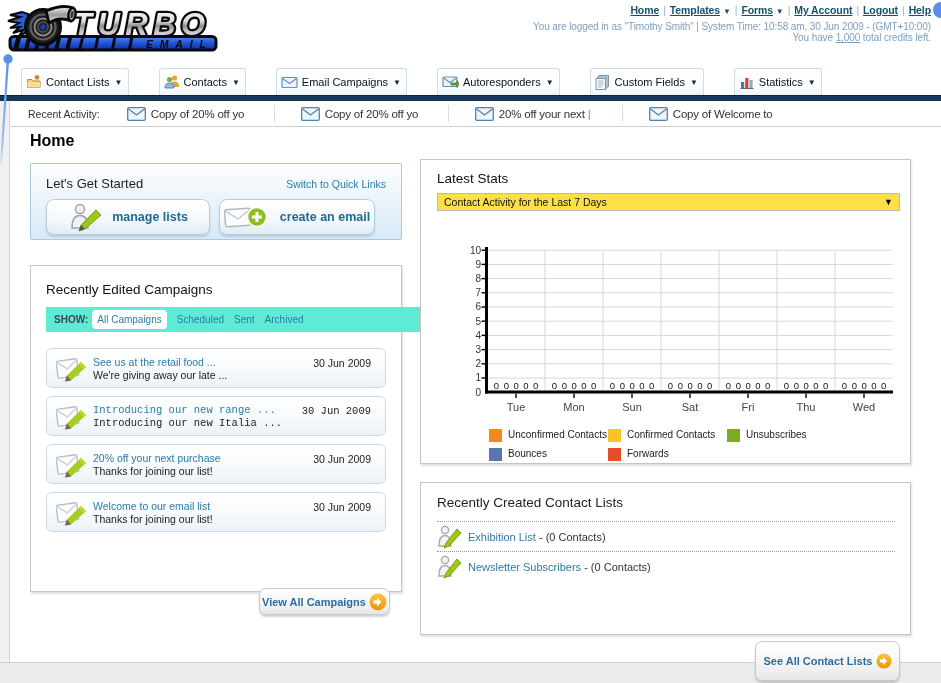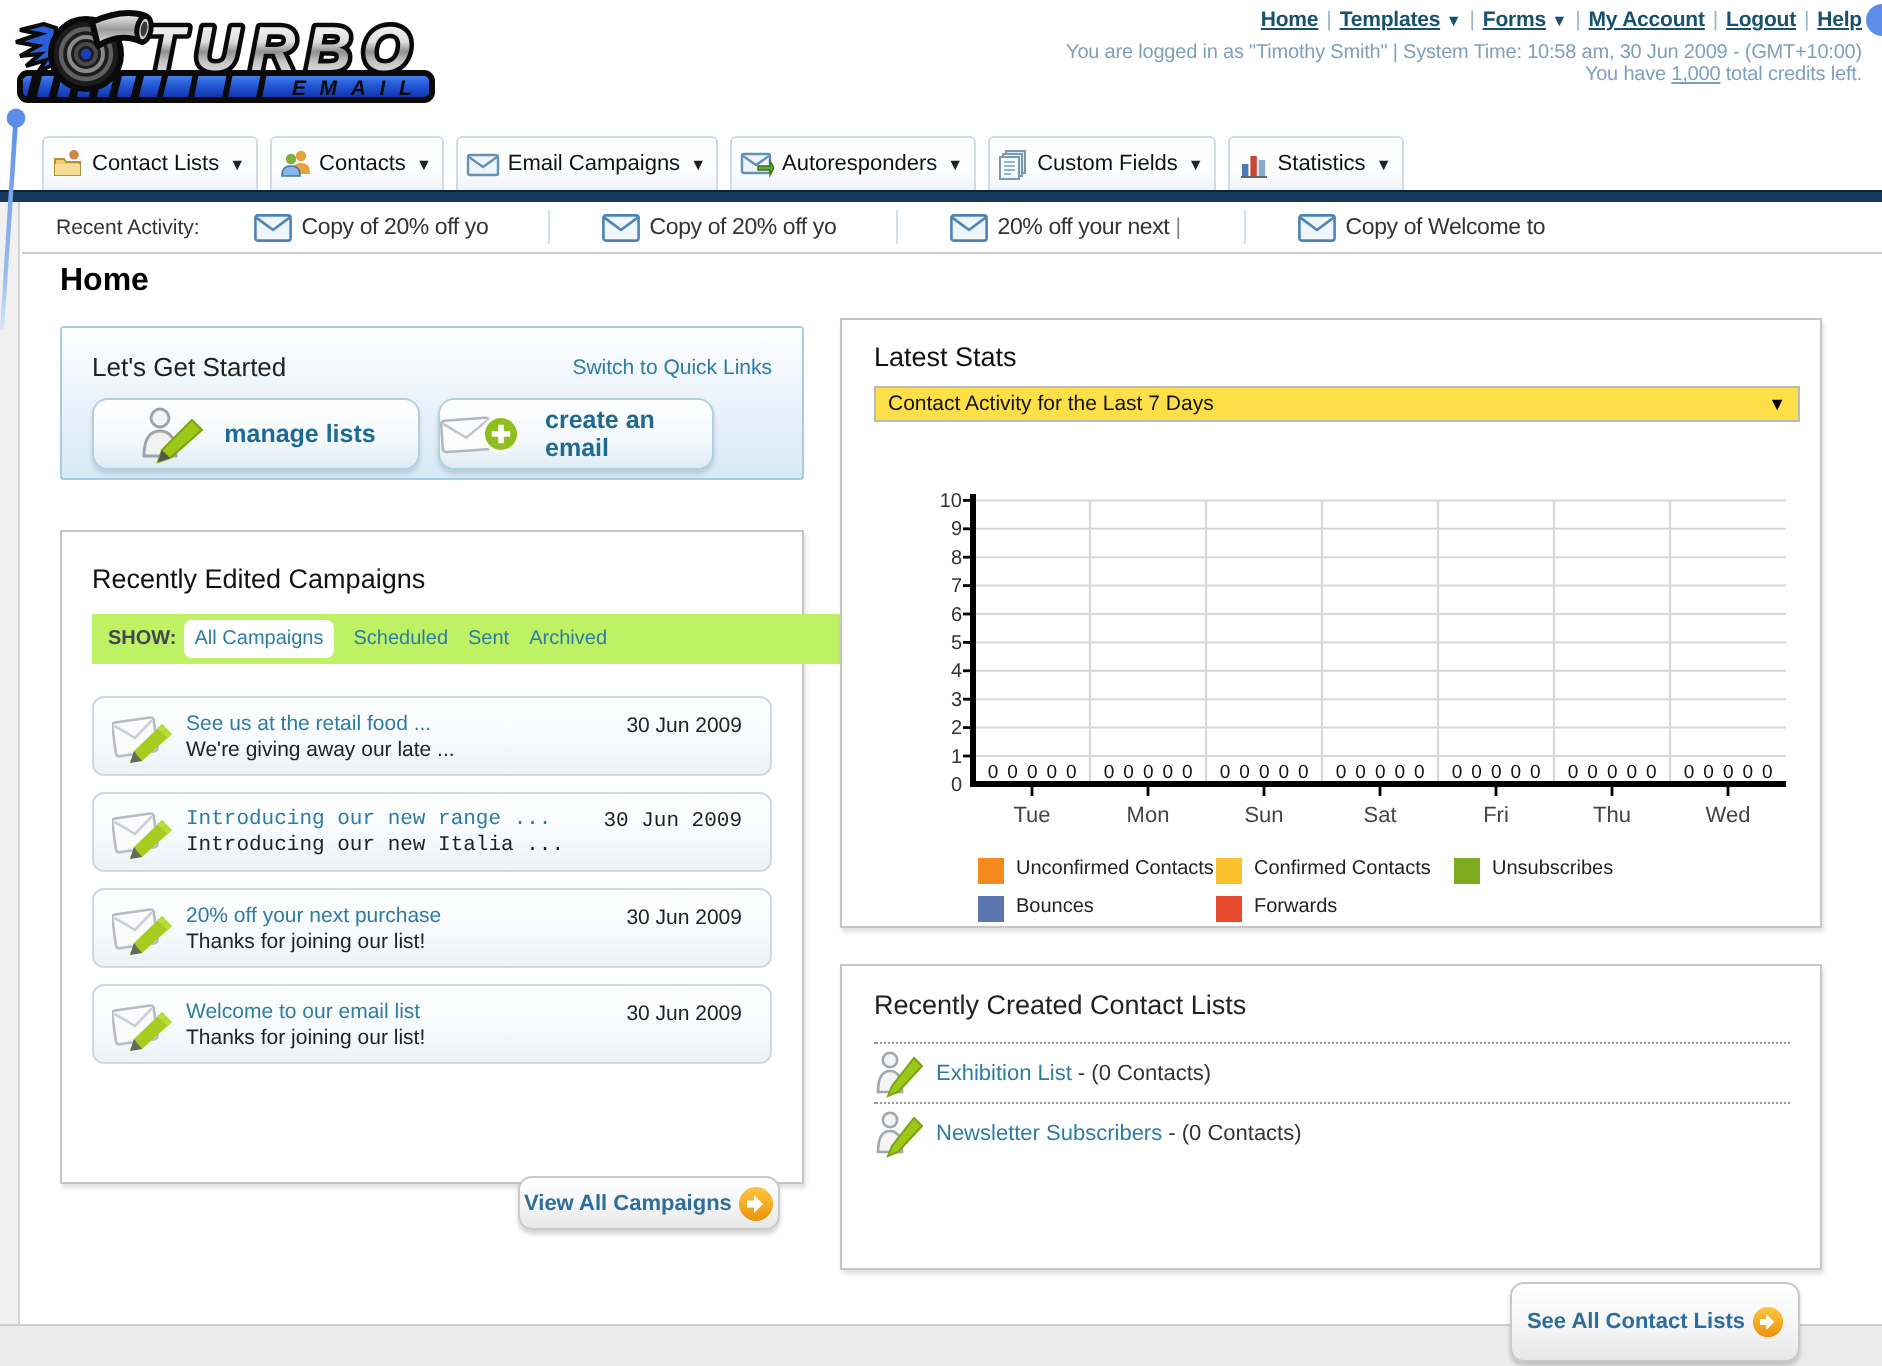--- a/index.html
+++ b/index.html
@@ -8,21 +8,21 @@
 .abs { position:absolute; }
 
 
 .toplinks { top:4px; right:10px; font-size:10.5px; color:#8aa6be; white-space:nowrap; letter-spacing:-0.1px; }
 .toplinks a { color:#17516f; text-decoration:underline; font-weight:bold; }
 .toplinks .sep { color:#9db4c6; margin:0 4px; }
 .toplinks .car { font-size:8px; color:#17516f; }
 .infoline { right:10px; font-size:10px; color:#7e9fbe; white-space:nowrap; letter-spacing:-0.1px; }
 
 
-.tabs { left:21px; top:68px; height:39px; display:flex; }
+.tabs { left:21px; top:68px; height:39px; display:flex;gap:24px; }
 .tab { height:27px; margin-right:6px; display:flex; align-items:center; padding:0 5px 0 4px;
   border:1px solid #cfdde6; border-bottom:none; border-radius:3px 3px 0 0;
   background:linear-gradient(#ffffff, #fbfdfe 65%, #eef4f8); font-size:11px; color:#111; white-space:nowrap; }
 .tab svg { margin-right:4px; }
 .tab .car { font-size:8px; color:#222; margin-left:5px; }
 .navybar { left:0; top:95px; width:941px; height:6px; background:#16385a; border-top:1px solid #0c2338; }
 
 
 .leftstrip { left:0; top:101px; width:10px; height:561px; background:#f1f1f1; border-right:1px solid #d4d4d4; }
 .footer { left:0; top:662px; width:941px; height:21px; background:#ebebeb; border-top:1px solid #cfcfcf; }
@@ -43,21 +43,21 @@
 .p1link { top:178px; right:555px; font-size:10.5px; color:#2d7ca5; }
 .bigbtn { position:absolute; border:1px solid #b5cfdf; border-radius:8px;
   background:linear-gradient(#ffffff, #f3f8fb 60%, #dfecf4); box-shadow:0 2px 2px rgba(120,150,175,.35);
   display:flex; align-items:center; justify-content:center; font-size:12.5px; font-weight:bold; color:#1d6b95; }
 .bigbtn svg { margin-right:10px; }
 
 
 .wpanel { border:1px solid #c5c5c5; background:#fff; box-shadow:1px 2px 2px rgba(0,0,0,.12); }
 .panel2 { left:30px; top:265px; width:372px; height:327px; }
 .p2title { left:46px; top:282px; font-size:13.5px; color:#111; }
-.showbar { left:46px; top:307px; width:404px; height:25px; background:#bef264; display:flex; align-items:center; font-size:10px; }
+.showbar { left:46px; top:307px; width:404px; height:25px; background:#5eead4; display:flex; align-items:center; font-size:10px; }
 .showbar .slab { margin-left:8px; font-size:10px; color:#445; font-weight:bold; }
 .chip { background:#fff; border-radius:4px; padding:4px 5px; margin-left:4px; color:#2d7ca5; }
 .showlink { color:#2d7ca5; margin-left:10px; }
 
 .card { position:absolute; left:46px; width:340px; height:40px; border:1px solid #ccd9e3; border-radius:6px;
   background:linear-gradient(#ffffff, #f7fafc 55%, #ecf2f8); }
 .card .ttl { position:absolute; left:46px; top:7px; font-size:10.5px; color:#2d7ca5; }
 .card .sub { position:absolute; left:46px; top:20px; font-size:10.5px; color:#222; }
 .card .date { position:absolute; right:14px; top:8px; font-size:10.5px; color:#222; }
 .card svg.cicon { position:absolute; left:9px; top:7px; }
@@ -220,21 +220,21 @@
 
   <div class="abs panel1"></div>
   <div class="abs p1title">Let's Get Started</div>
   <div class="abs p1link">Switch to Quick Links</div>
   <div class="bigbtn" style="left:46px; top:199px; width:164px; height:36px;"><svg width="34" height="30" viewBox="0 0 34 30">
         <circle cx="12" cy="7" r="4.5" fill="#f2f2f2" stroke="#9aa4ac" stroke-width="1.4"></circle>
         <path d="M4 26 Q4 13.5 12 13.5 Q20 13.5 20 26 Z" fill="#f2f2f2" stroke="#9aa4ac" stroke-width="1.4"></path>
         <path d="M28 8 L33 13 L17 27 L11 29 L13 23 Z" fill="#9cc818" stroke="#7aa30e" stroke-width="1"></path>
         <path d="M11 29 L13 23 L17 27 Z" fill="#555"></path>
       </svg>manage lists</div>
-  <div class="bigbtn" style="left:219px; top:199px; width:138px; height:36px;"><svg width="46" height="30" viewBox="0 0 46 30">
+  <div class="bigbtn" style="left:219px; top:199px; width:156px; height:36px;"><svg width="46" height="30" viewBox="0 0 46 30">
         <g transform="rotate(-4 14 15)">
           <rect x="1" y="7" width="26" height="17" rx="2" fill="#fcfcfc" stroke="#b0b8be" stroke-width="1.4"></rect>
           <path d="M2 8.5 L14 17 L26 8.5" fill="none" stroke="#c0c8ce" stroke-width="1.4"></path>
         </g>
         <circle cx="33" cy="15" r="9.5" fill="#8fbf1e" stroke="#fff" stroke-width="1.6"></circle>
         <path d="M33 10 L33 20 M28 15 L38 15" stroke="#fff" stroke-width="3"></path>
       </svg>create an email</div>
 
   <div class="abs wpanel panel2"></div>
   <div class="abs p2title">Recently Edited Campaigns</div>

